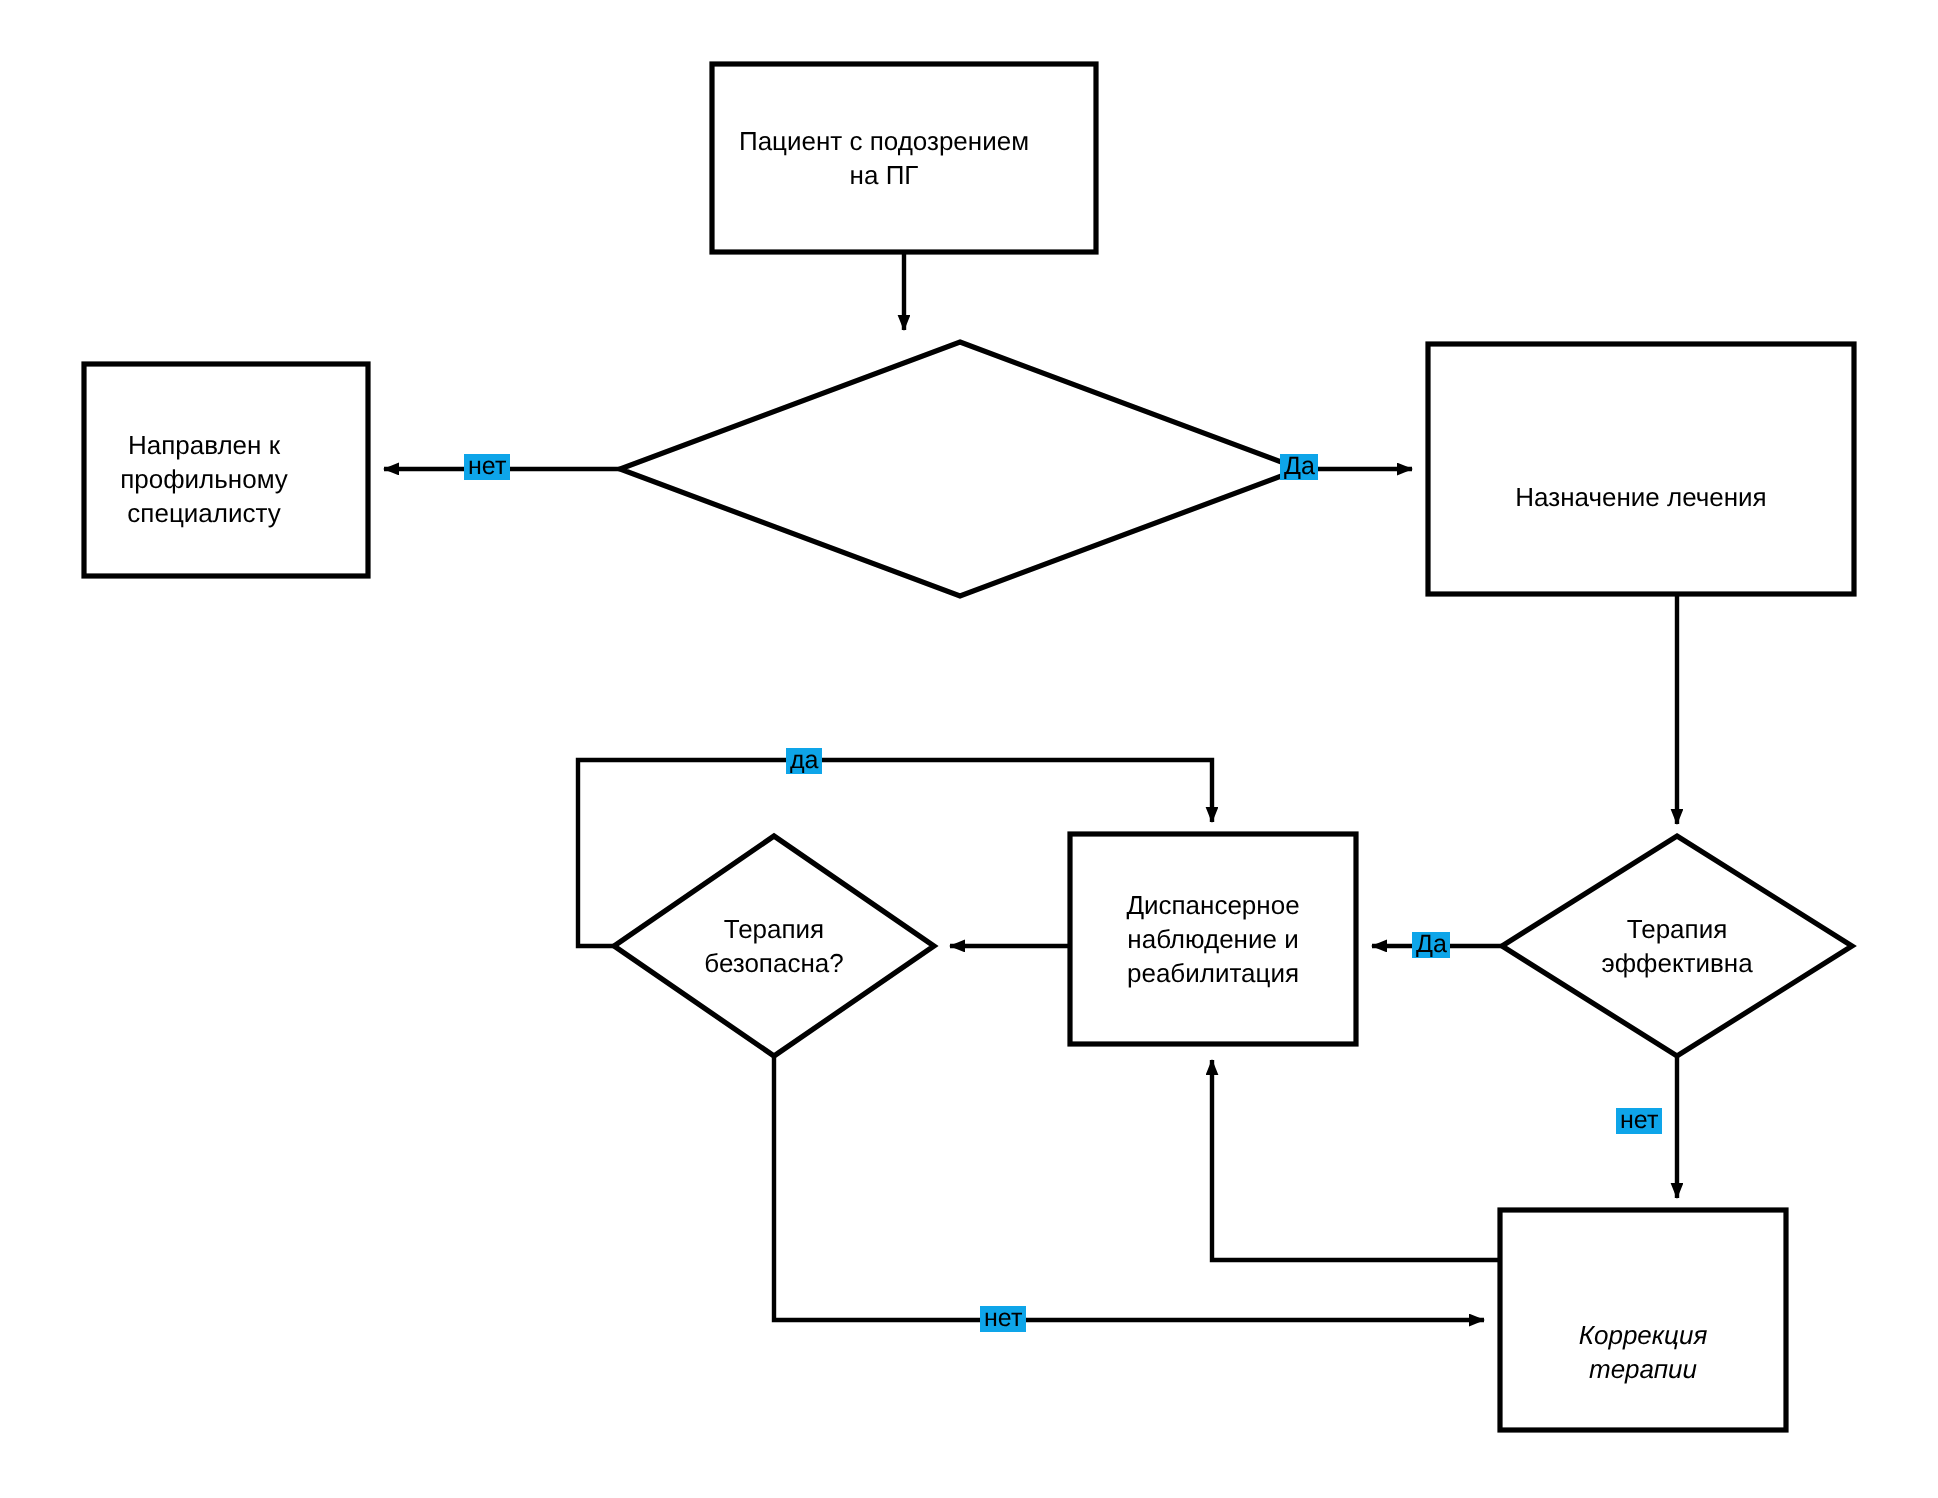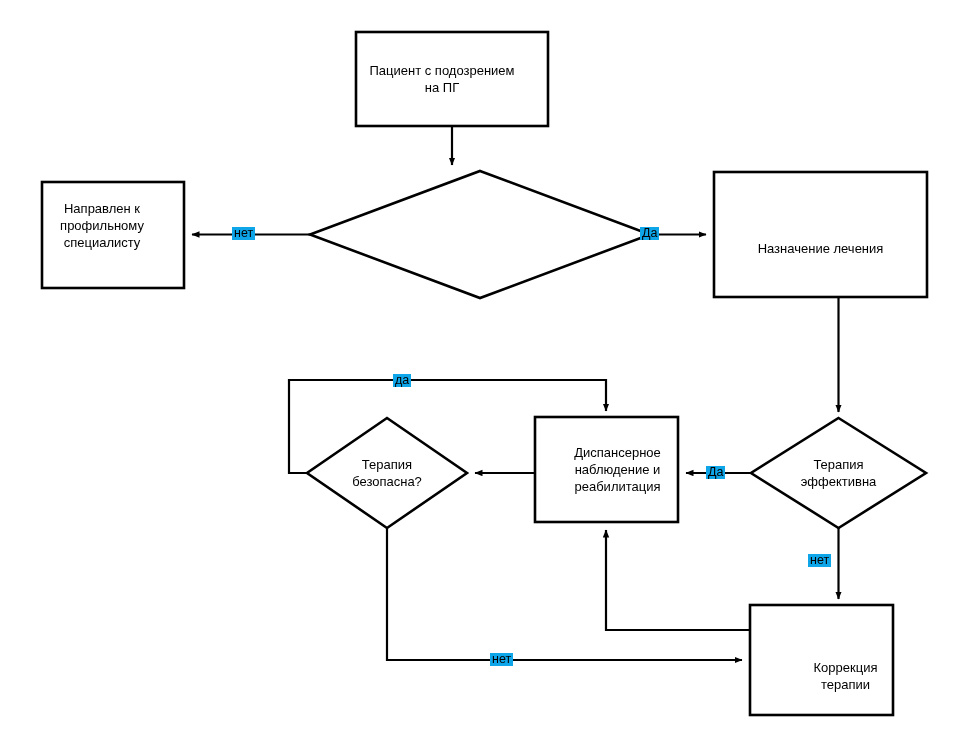--- a/index.html
+++ b/index.html
@@ -95,37 +95,37 @@
 
     <path d="M387,528 L387,660 L742,660" fill="none" stroke="#000000" stroke-width="2.2" marker-end="url(#arrowhead)"></path>
 
     <path d="M750,630 L606,630 L606,530" fill="none" stroke="#000000" stroke-width="2.2" marker-end="url(#arrowhead)"></path>
   </svg>
 
   <div class="node-label" style="left:356px; top:32px; width:172px; height:94px;">Пациент с подозрением
 на  ПГ</div>
 
 
-  <div class="node-label" style="left:42px; top:172px; width:120px; height:106px;">Направлен к
+  <div class="node-label" style="left:42px; top:186px; width:120px; height:106px;">Направлен к
 профильному
 специалисту</div>
 
   <div class="node-label" style="left:714px; top:172px; width:213px; height:152px;">Назначение лечения</div>
 
   <div class="node-label" style="left:768px; top:418px; width:141px; height:110px;">Терапия
 эффективна</div>
 
-  <div class="node-label" style="left:546px; top:417px; width:143px; height:105px;">Диспансерное
+  <div class="node-label" style="left:535px; top:417px; width:143px; height:105px;">Диспансерное
 наблюдение и
 реабилитация</div>
 
   <div class="node-label" style="left:317px; top:418px; width:140px; height:110px;">Терапия
 безопасна?</div>
 
-  <div class="node-label" style="left:774px; top:605px; width:143px; height:142px;">Коррекция
+  <div class="node-label" style="left:750px; top:605px; width:143px; height:142px;font-style:italic;">Коррекция
 терапии</div>
 
   <div class="edge-label" style="left:232px; top:227px;">нет</div>
 
   <div class="edge-label" style="left:640px; top:227px;">Да</div>
 
   <div class="edge-label" style="left:706px; top:466px;">Да</div>
 
   <div class="edge-label" style="left:808px; top:554px;">нет</div>
 

